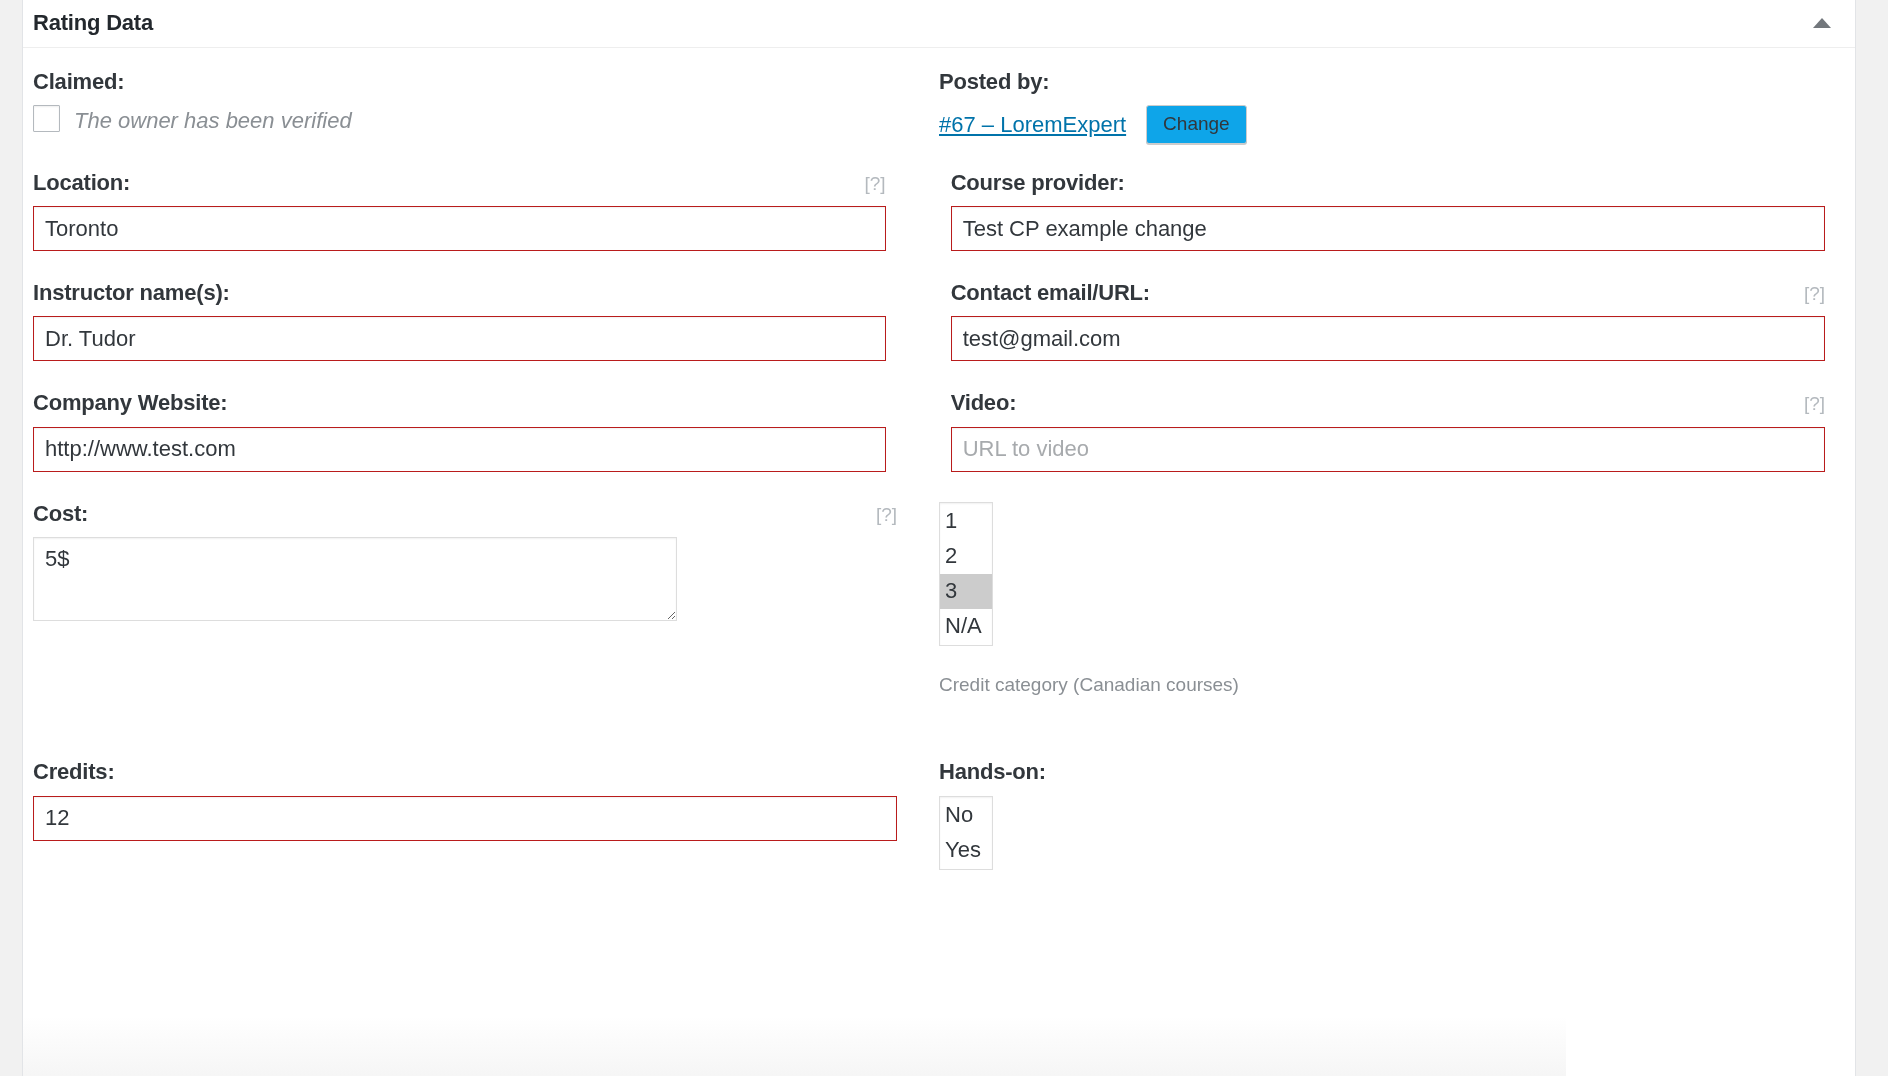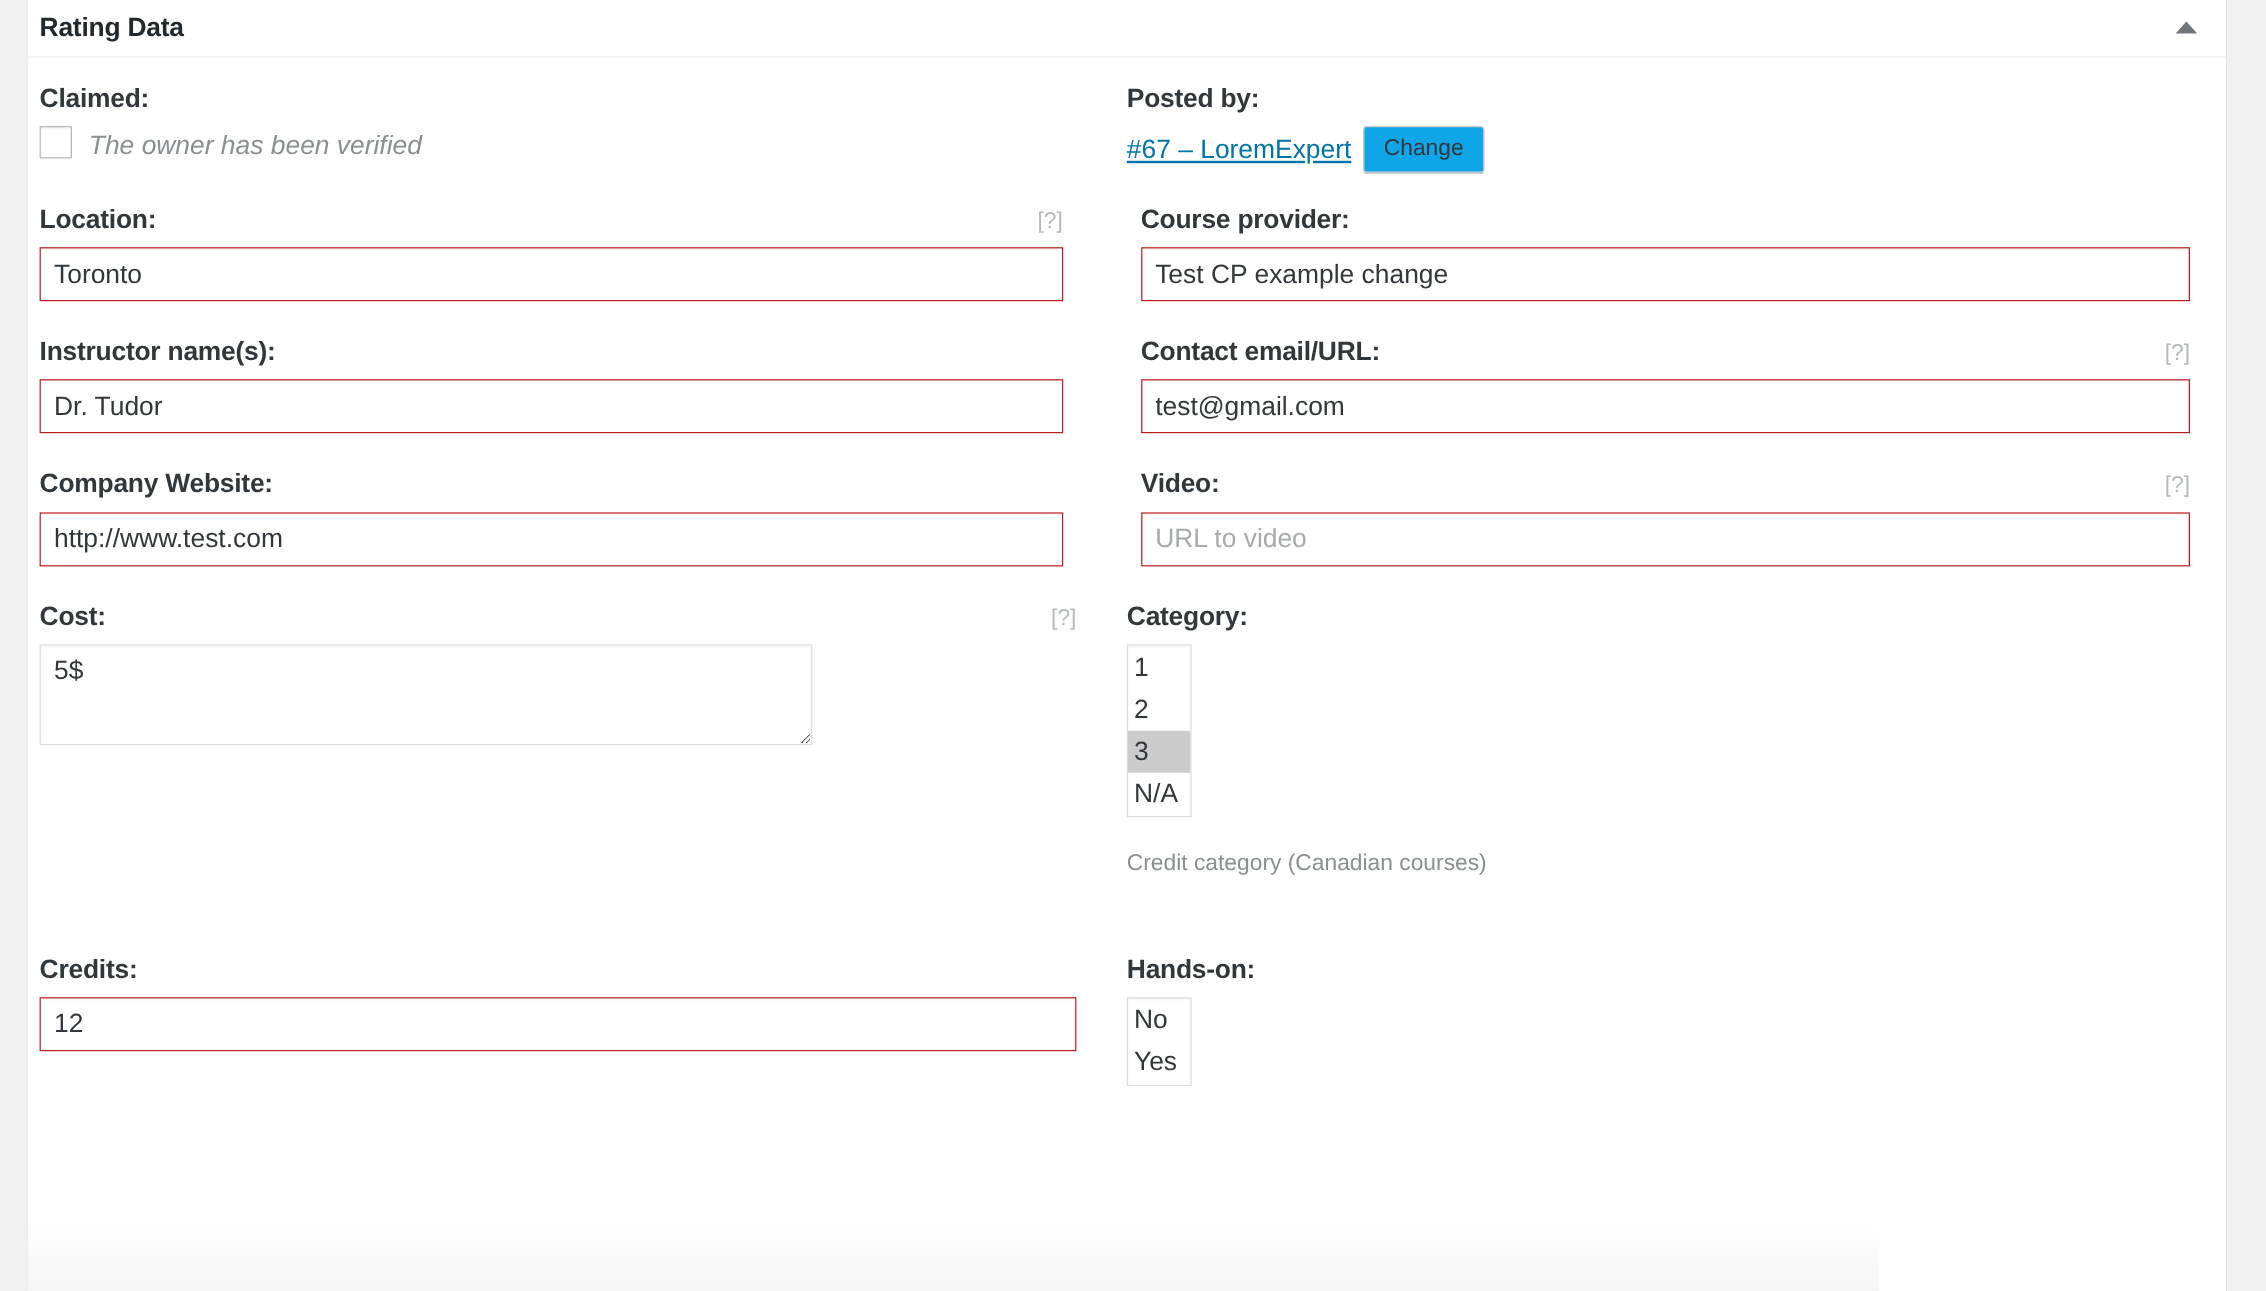--- a/index.html
+++ b/index.html
@@ -171,21 +171,21 @@
     font-size: 22px;
     font-style: italic;
     color: #8a8f94;
     line-height: 1;
     cursor: pointer;
   }
 
   .posted-line {
     display: flex;
     align-items: center;
-    gap: 10px;
+    gap: 20px;
     margin-top: 8px;
   }
   .posted-link {
     font-size: 22px;
     color: #0073aa;
     text-decoration: underline;
     cursor: pointer;
     line-height: 1;
   }
   .btn-secondary {
@@ -330,23 +330,20 @@
 
       <div class="row">
         <div class="col">
           <div class="field-head">
             <span class="field-label">Cost:</span>
             <span class="help-marker">[?]</span>
           </div>
           <textarea class="txt-area" style="">5$</textarea>
         </div>
         <div class="col col-right">
-          <div class="field-head">
-            <span class="field-label">Category:</span>
-          </div>
           <div class="listbox">
             <div class="listbox-opt">1</div>
             <div class="listbox-opt">2</div>
             <div class="listbox-opt selected">3</div>
             <div class="listbox-opt">N/A</div>
           </div>
           <div class="helper-text">Credit category (Canadian courses)</div>
         </div>
       </div>
 

